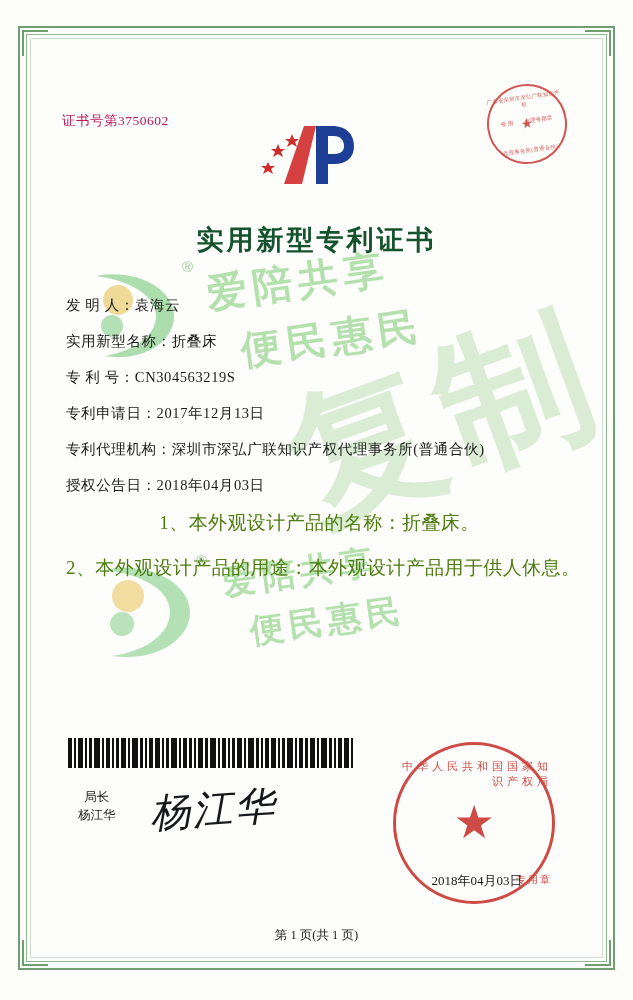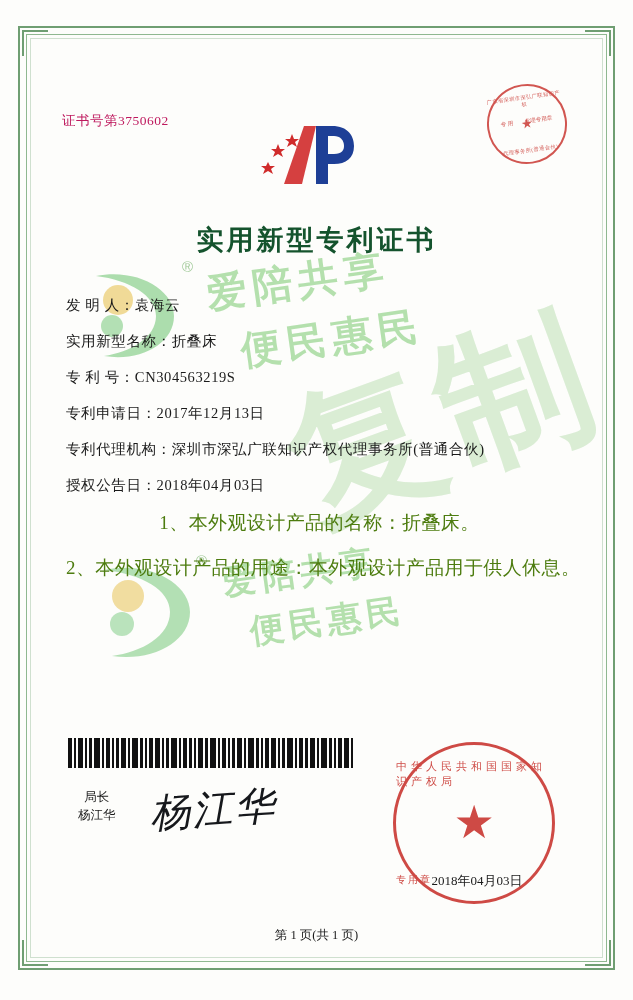--- a/index.html
+++ b/index.html
@@ -233,21 +233,21 @@
     color: #c8322c;
     font-size: 46px;
     line-height: 62px;
     text-align: center;
   }
   .seal-bottom .ring-text-top,
   .seal-bottom .ring-text-bot {
     position: absolute;
     left: 0;
     width: 100%;
-    text-align: left;
+    text-align: right;
     color: #c8322c;
     font-size: 11px;
     letter-spacing: 4px;
   }
   .seal-bottom .ring-text-top { top: 14px; }
   .seal-bottom .ring-text-bot { bottom: 14px; font-size: 10px; letter-spacing: 2px; }
 
   .issue-date {
     position: absolute;
     right: 78px;

